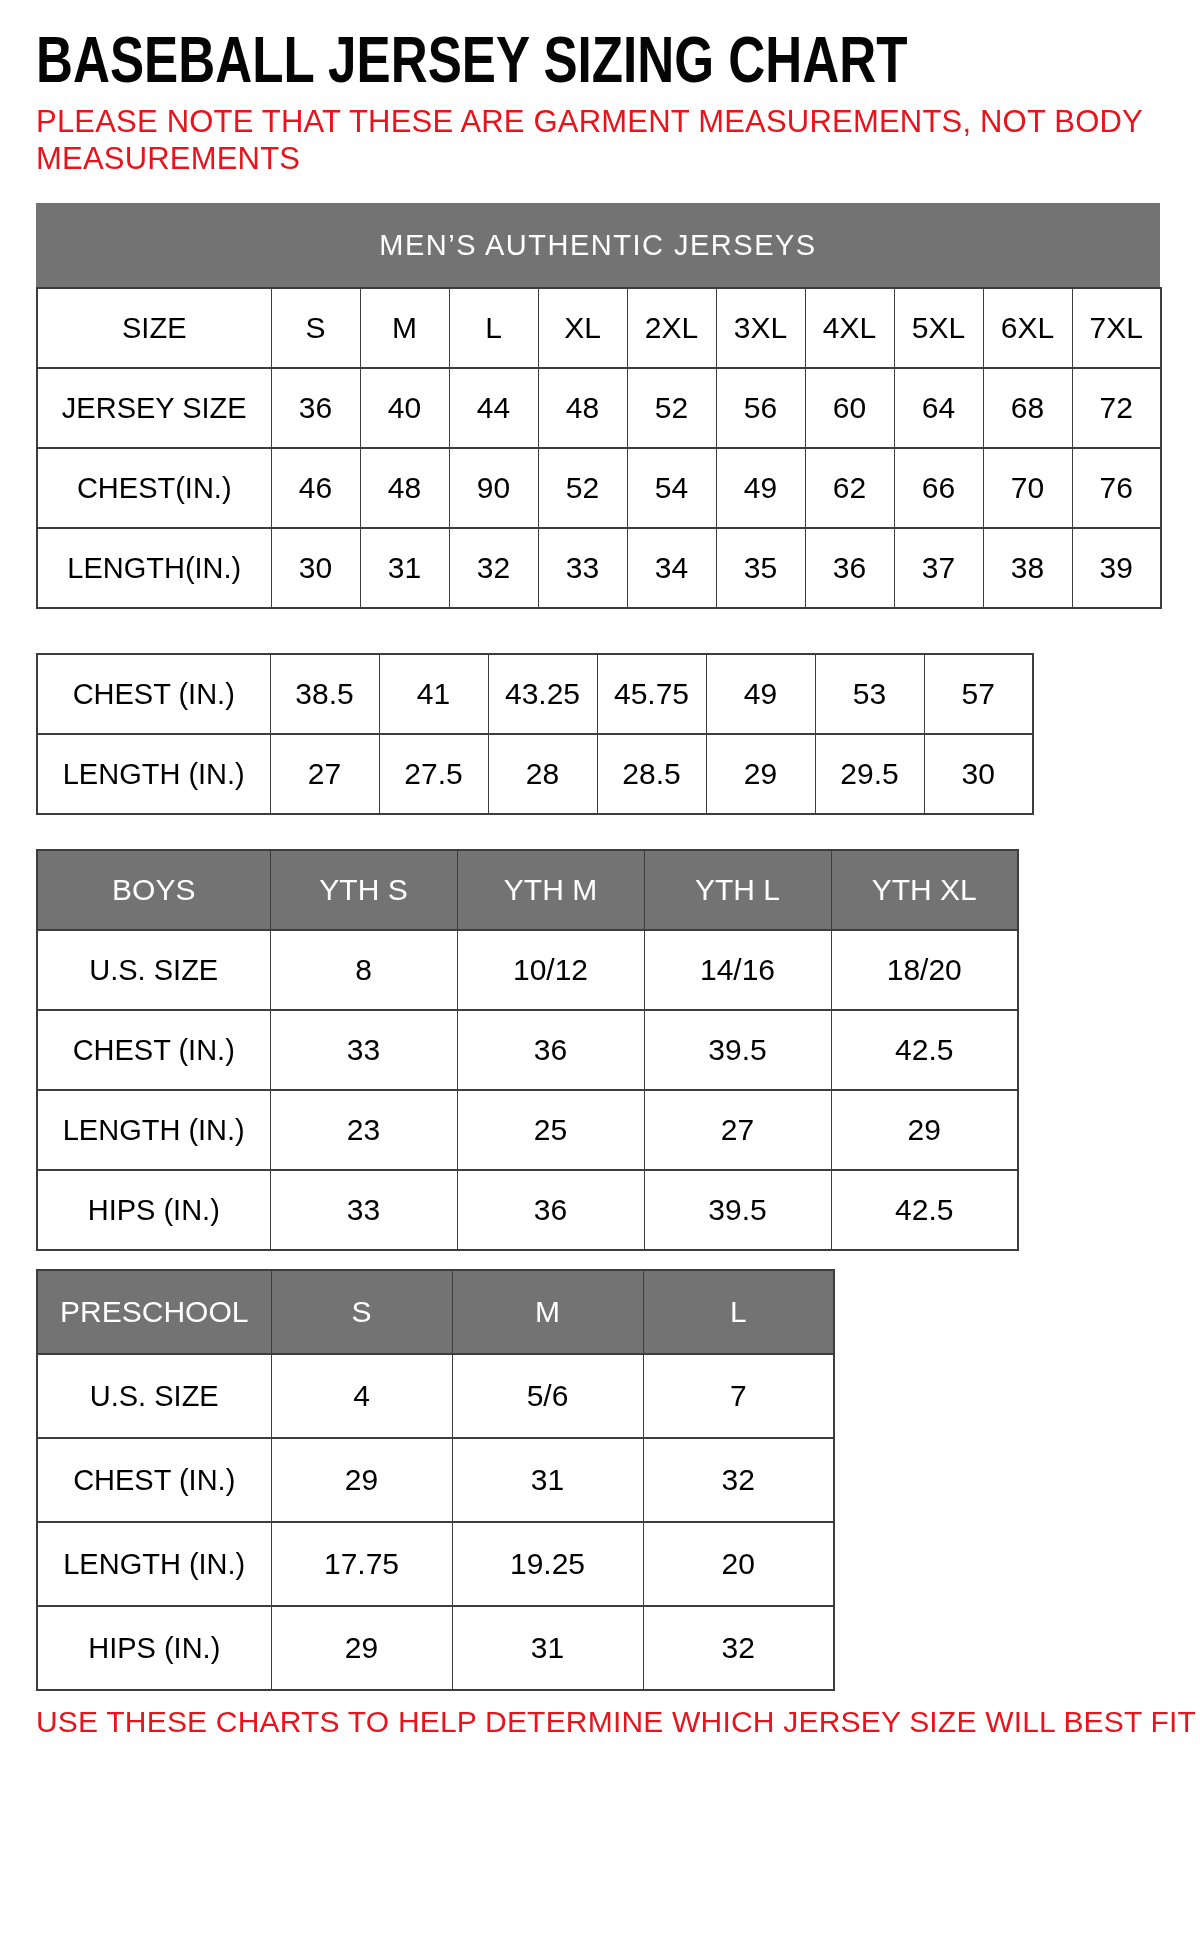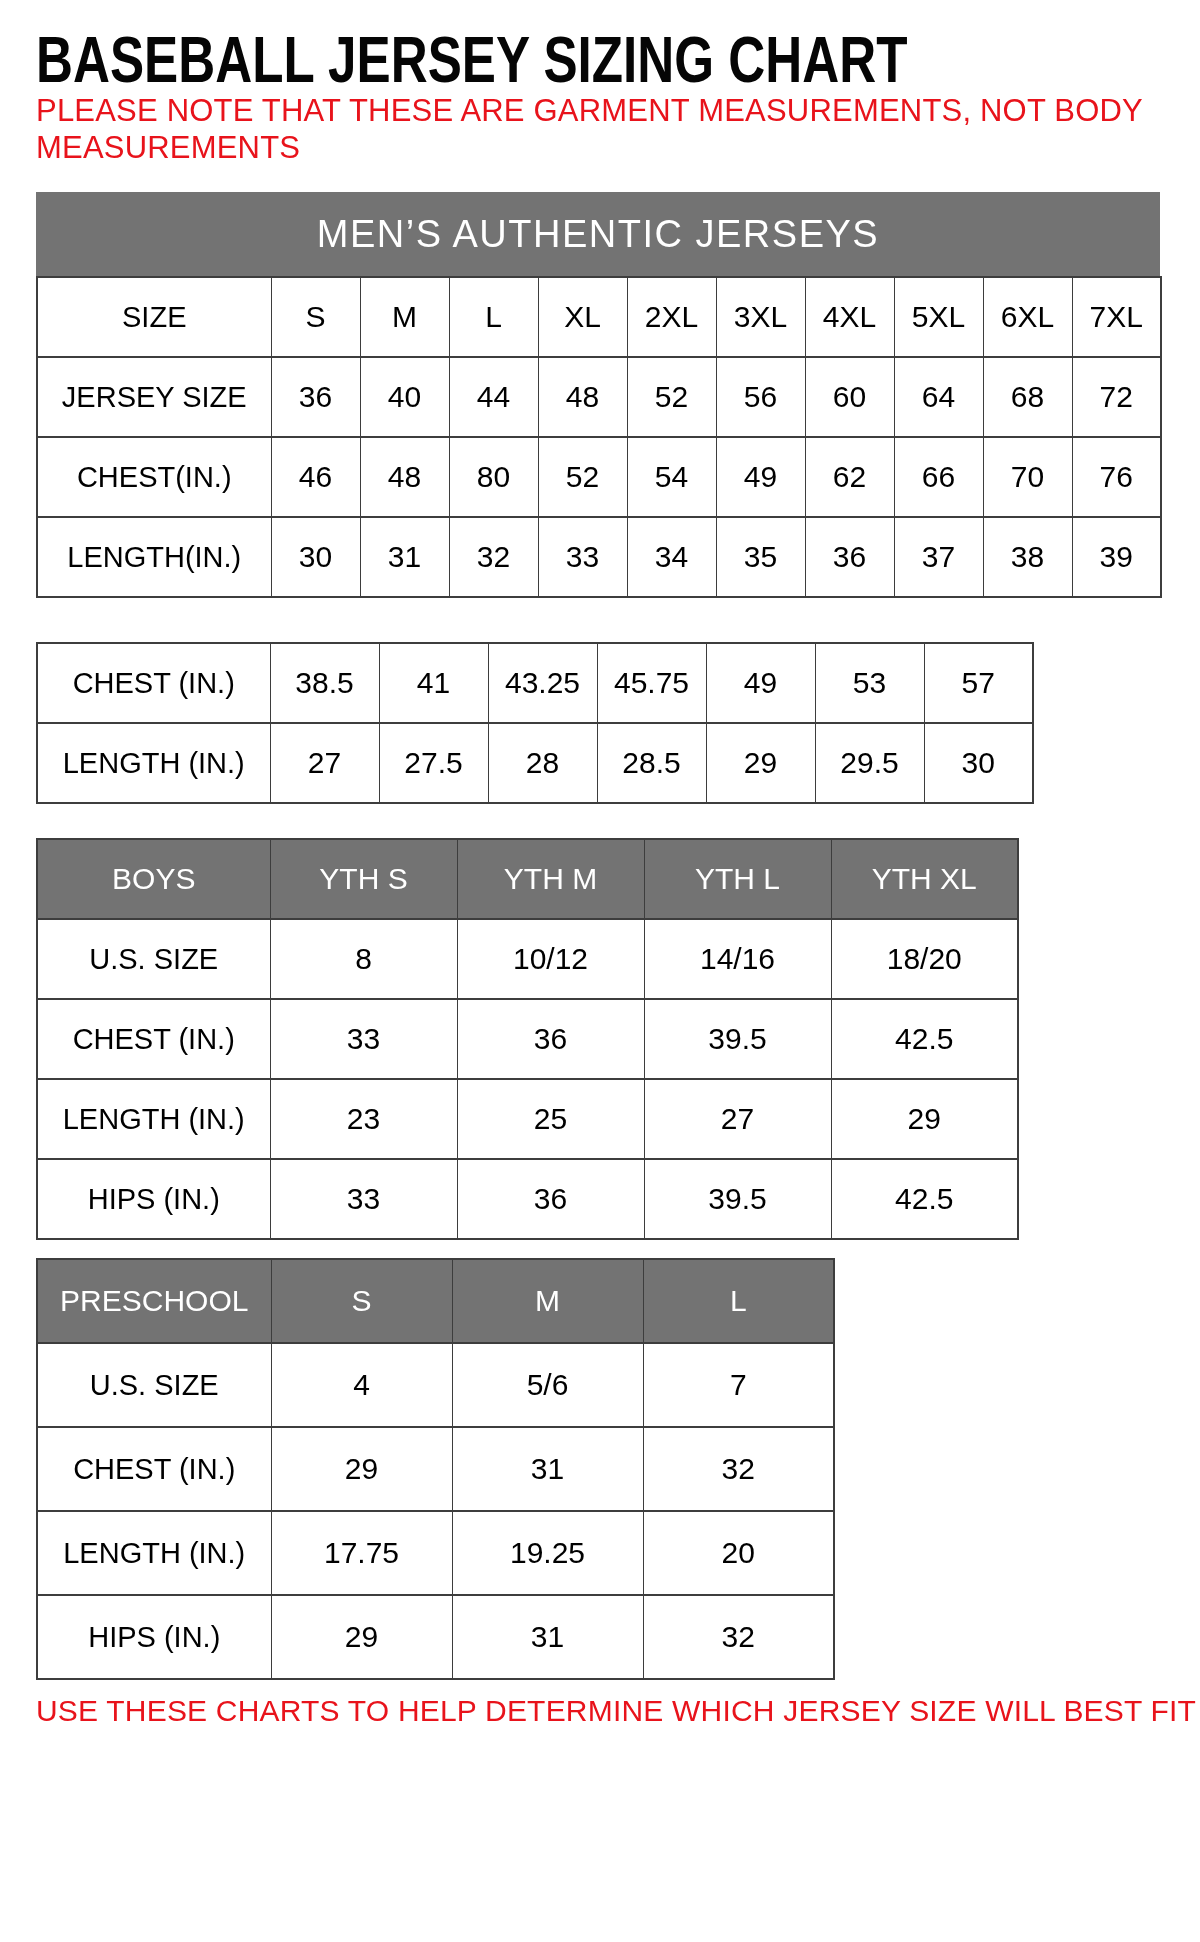--- a/index.html
+++ b/index.html
@@ -18,39 +18,39 @@
     font-weight: bold;
     line-height: 1.0;
     letter-spacing: 0px;
     white-space: nowrap;
     transform: scaleX(0.80);
     transform-origin: left center;
     color: #050505;
   }
 
   .note {
-    margin-top: 1px;
+    margin-top: 12px;
     color: #e8131b;
     font-size: 31px;
     line-height: 1.18;
     max-width: 1125px;
     letter-spacing: 0.2px;
   }
 
   .tbl-wrap { margin-top: 26px; }
   .tbl-wrap.womens { margin-top: 44px; }
   .tbl-wrap.boys { margin-top: 34px; }
   .tbl-wrap.preschool { margin-top: 18px; }
 
   .banner {
     width: 1124px;
     height: 84px;
     background: #737373;
     color: #ffffff;
-    font-size: 38px;
+    font-size: 29px;
     letter-spacing: 1.5px;
     display: flex;
     align-items: center;
     justify-content: center;
   }
 
   table.sizing {
     border-collapse: collapse;
     table-layout: fixed;
     border: 2px solid #3d3d3d;
@@ -134,21 +134,21 @@
             <td>56</td>
             <td>60</td>
             <td>64</td>
             <td>68</td>
             <td>72</td>
           </tr>
           <tr>
             <td class="lbl">CHEST(IN.)</td>
             <td>46</td>
             <td>48</td>
-            <td>80</td>
+            <td>90</td>
             <td>52</td>
             <td>54</td>
             <td>49</td>
             <td>62</td>
             <td>66</td>
             <td>70</td>
             <td>76</td>
           </tr>
           <tr>
             <td class="lbl">LENGTH(IN.)</td>

